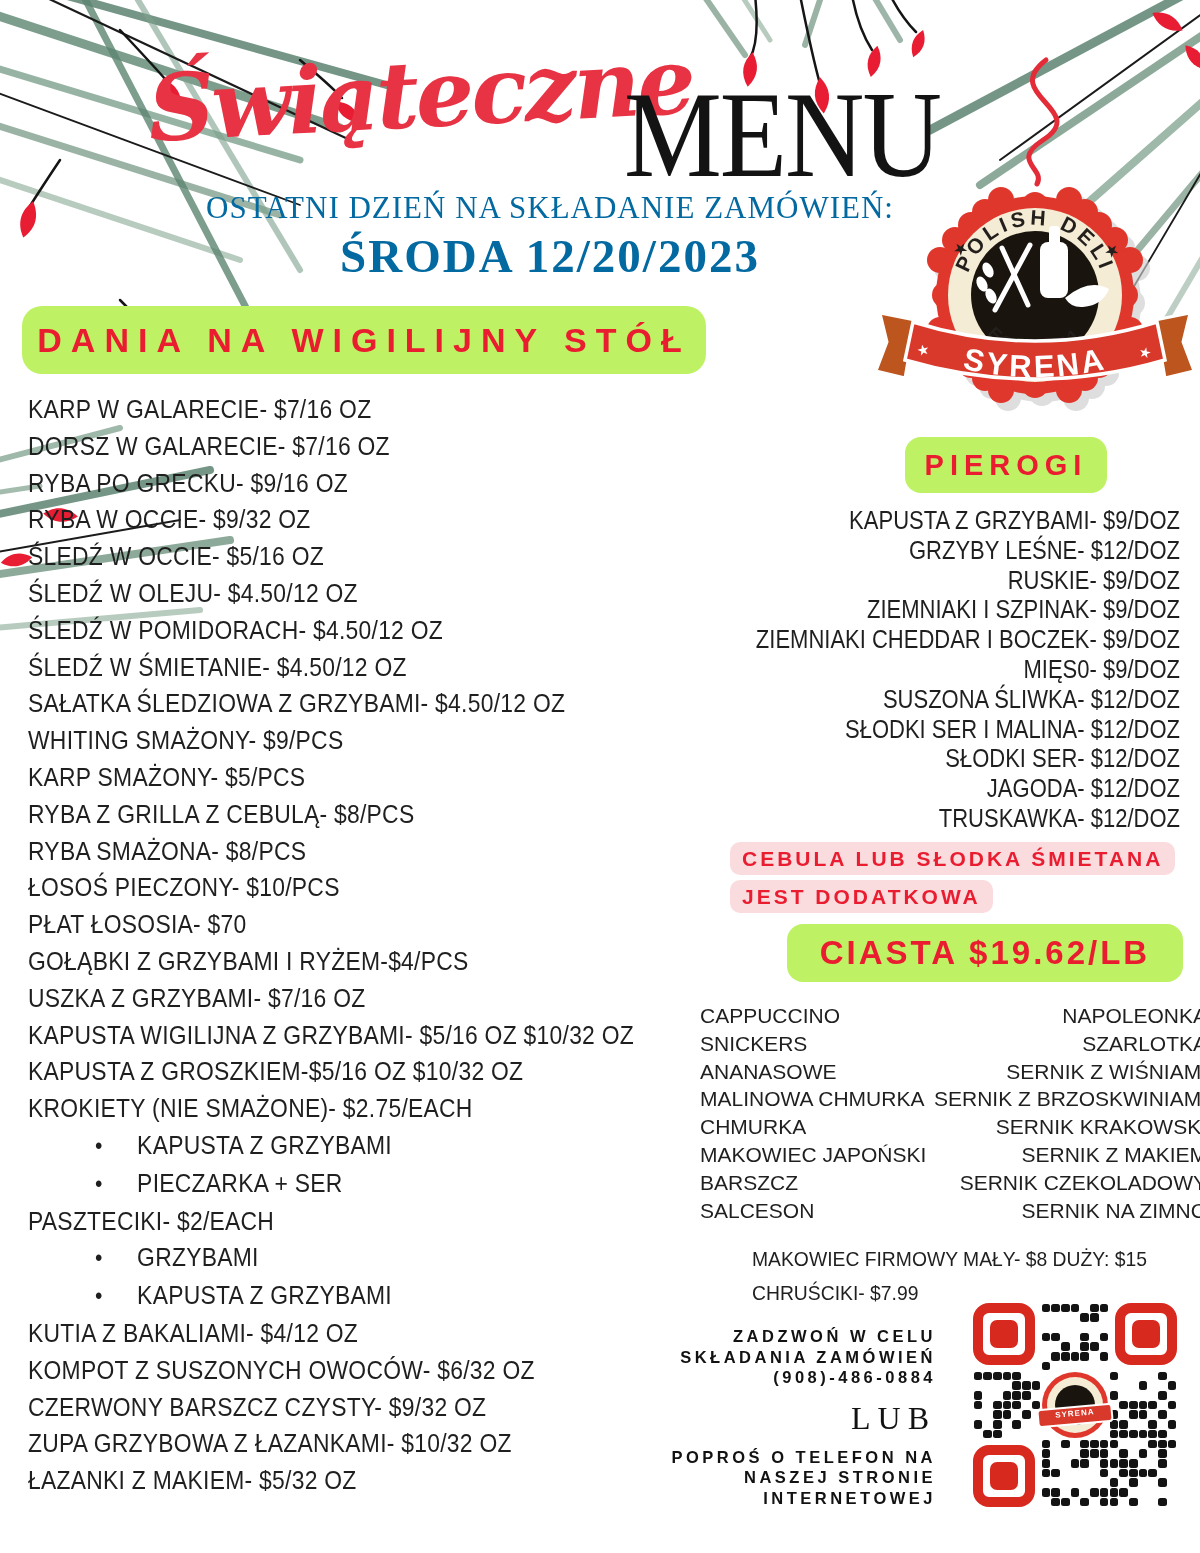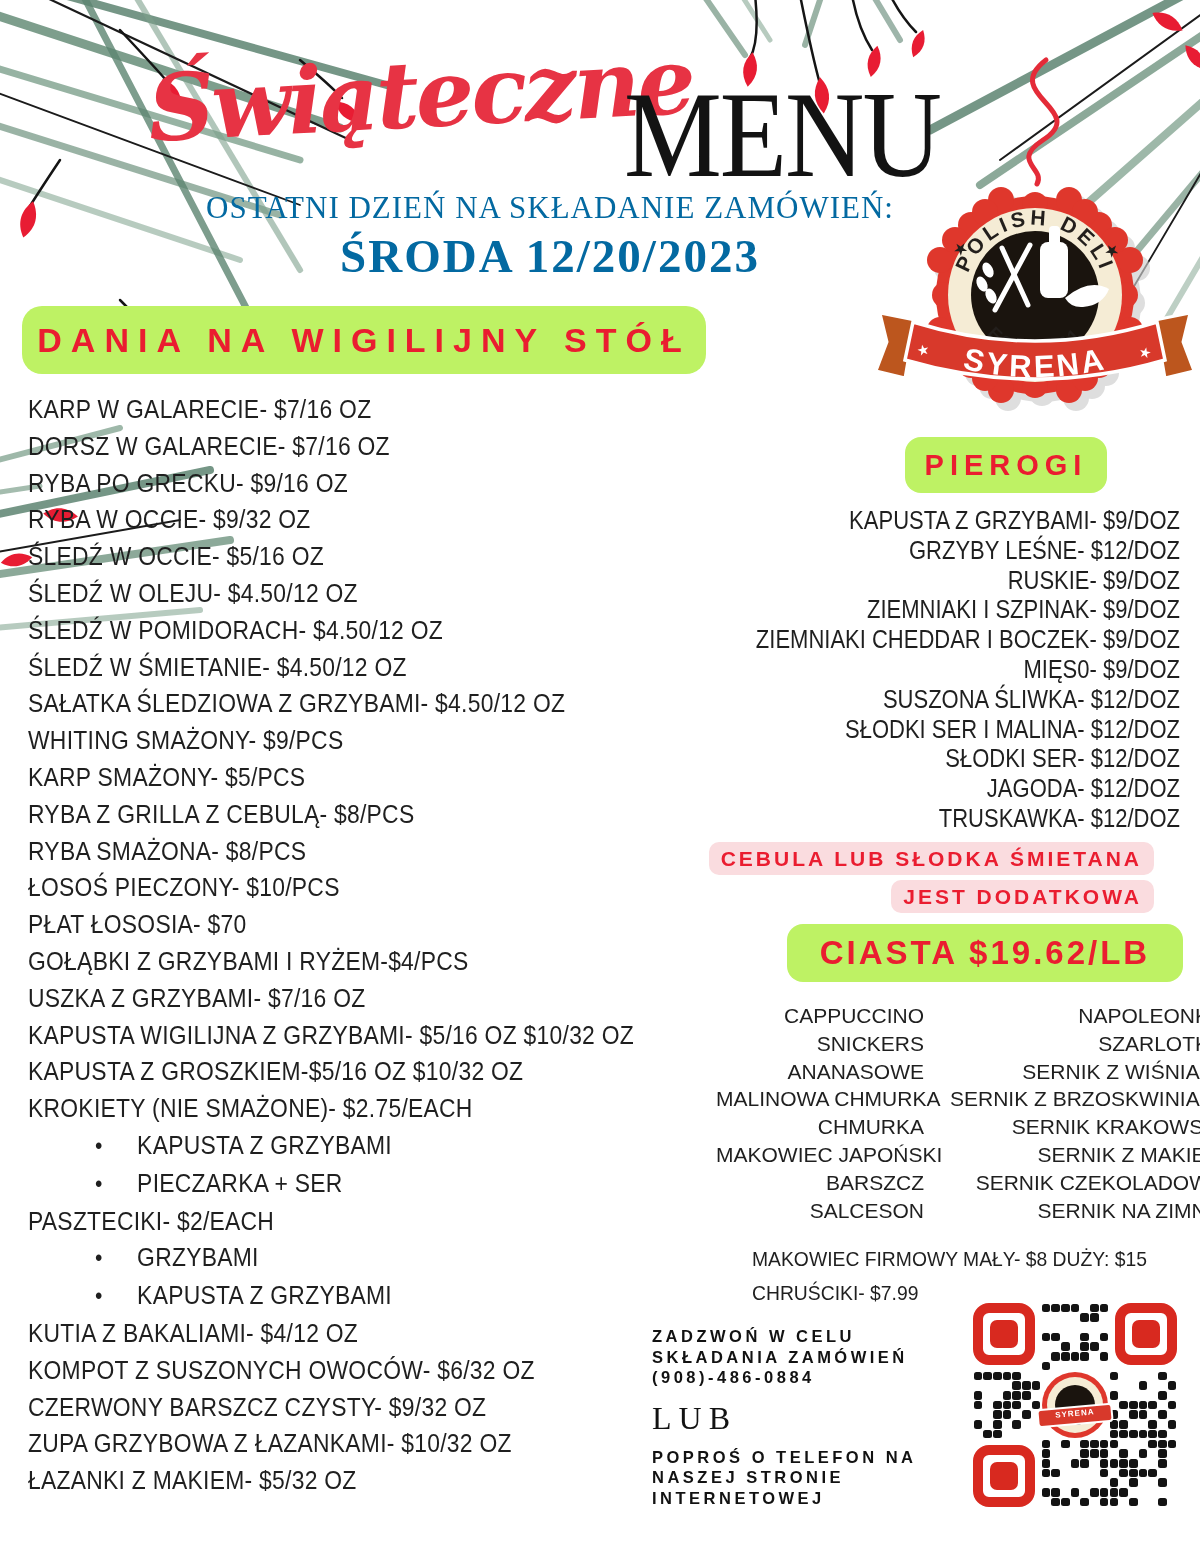--- a/index.html
+++ b/index.html
@@ -27,34 +27,34 @@
 
   
   .wigilia-list{position:absolute;left:28px;top:391px;width:800px;font-size:26px;line-height:36.8px;
     letter-spacing:.3px;transform:scaleX(.88);transform-origin:0 0;white-space:nowrap;color:#1f1f1f;}
   .wigilia-list .row.bullet{padding-left:76px;}
   .wigilia-list .dot{display:inline-block;width:48px;font-size:24px;}
 
   .pierogi-list{position:absolute;left:680px;top:506px;width:500px;text-align:right;font-size:25px;
     line-height:29.8px;transform:scaleX(.88);transform-origin:100% 0;white-space:nowrap;color:#1f1f1f;}
 
-  .note{position:absolute;left:694px;top:841px;width:460px;text-align:right;line-height:36px;}
+  .note{position:absolute;left:730px;top:841px;width:460px;text-align:left;line-height:36px;}
   .note span{background:#fadcdf;color:#ea1d30;font-weight:700;font-size:21px;letter-spacing:3px;
     padding:5px 12px;border-radius:10px;white-space:nowrap;}
 
   .ciasta-cols{position:absolute;left:700px;top:1002px;width:478px;display:flex;gap:26px;
     font-size:21px;line-height:27.8px;color:#1f1f1f;}
-  .ciasta-col1{width:208px;text-align:right;white-space:nowrap;margin-left:16px;}
+  .ciasta-col1{width:208px;text-align:left;white-space:nowrap;}
   .ciasta-col2{flex:1;text-align:right;white-space:nowrap;}
 
   .ciasta-extra{position:absolute;left:752px;top:1242px;font-size:21px;line-height:34px;
     transform:scaleX(.92);transform-origin:0 0;white-space:nowrap;color:#1f1f1f;}
 
   
-  .contact{position:absolute;left:652px;top:1326px;width:320px;text-align:left;color:#121212;}
+  .contact{position:absolute;left:616px;top:1326px;width:320px;text-align:right;color:#121212;}
   .contact .c-line{font-weight:700;font-size:16.5px;letter-spacing:3.5px;line-height:20.5px;white-space:nowrap;}
   .contact .or{font-family:"Liberation Serif",serif;font-size:32px;letter-spacing:7px;margin:12px 0 10px;}
 
   
   .qr{position:absolute;left:973px;top:1303px;width:204px;height:204px;background:#fff;}
   .qr-grid{position:absolute;inset:0;display:grid;
     grid-template-rows:repeat(21,1fr);grid-template-columns:repeat(21,1fr);}
   .qm{background:#131313;border-radius:2.5px;margin:.6px;}
   .qf{position:absolute;width:62px;height:62px;border:10px solid #d8291f;border-radius:16px;box-sizing:border-box;background:#fff;}
   .qf::after{content:"";position:absolute;inset:7px;background:#d8291f;border-radius:7px;}

